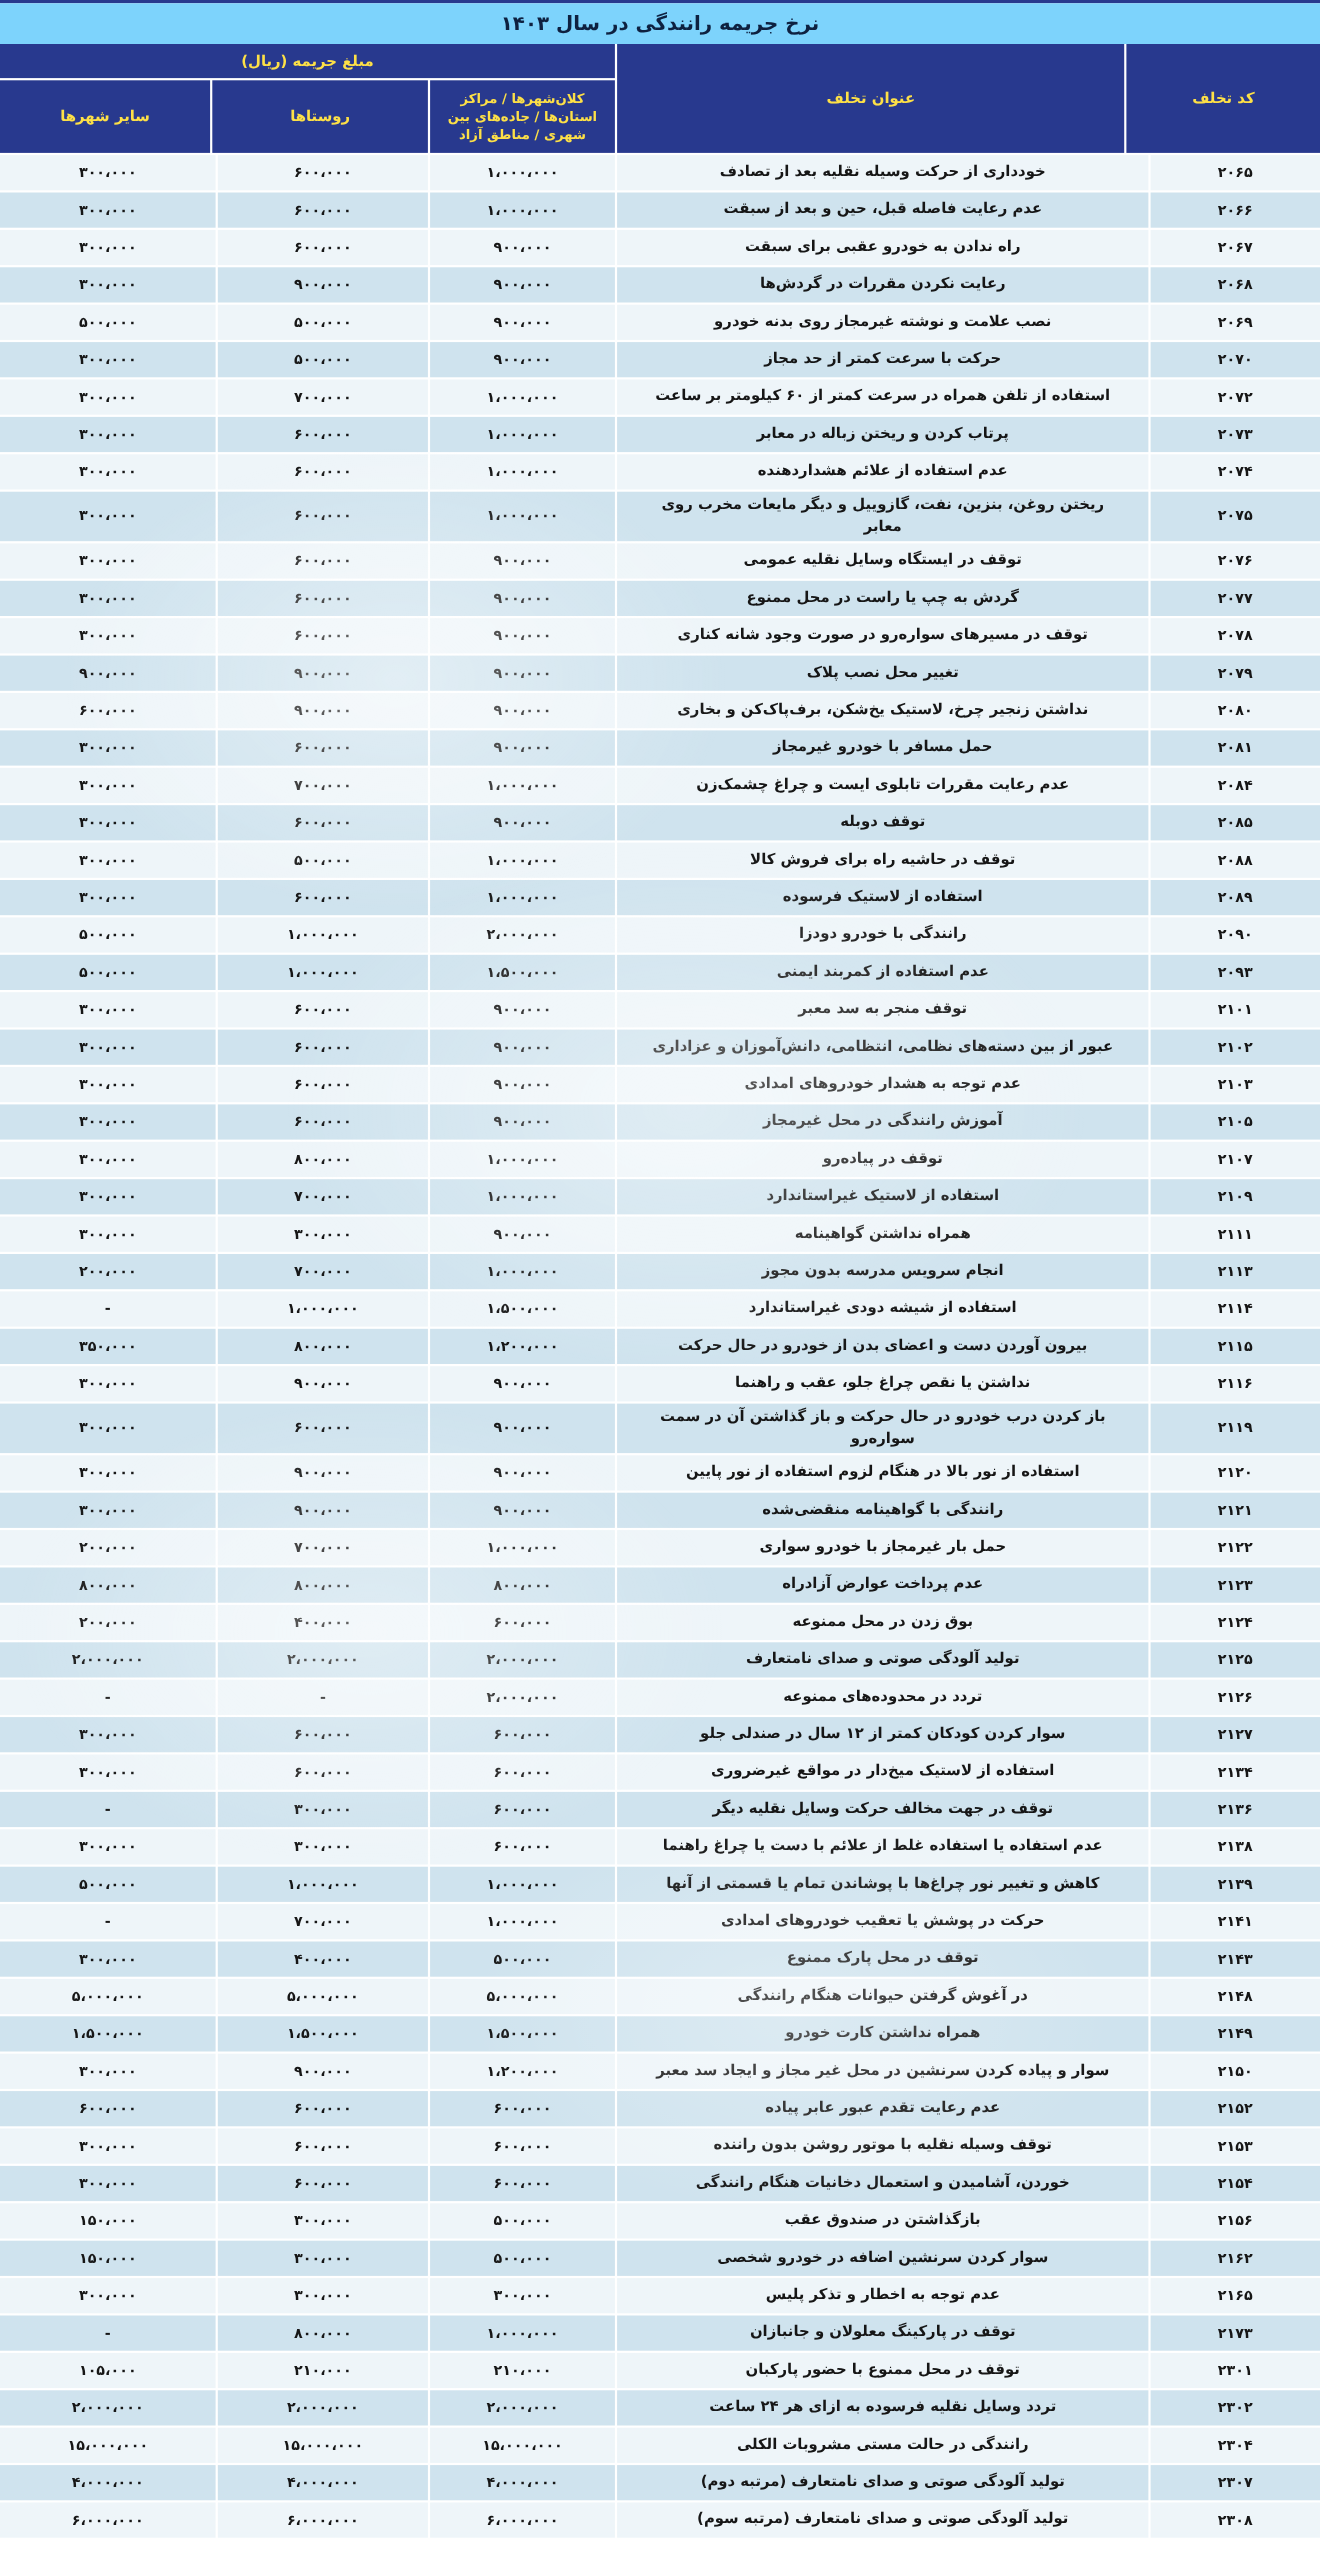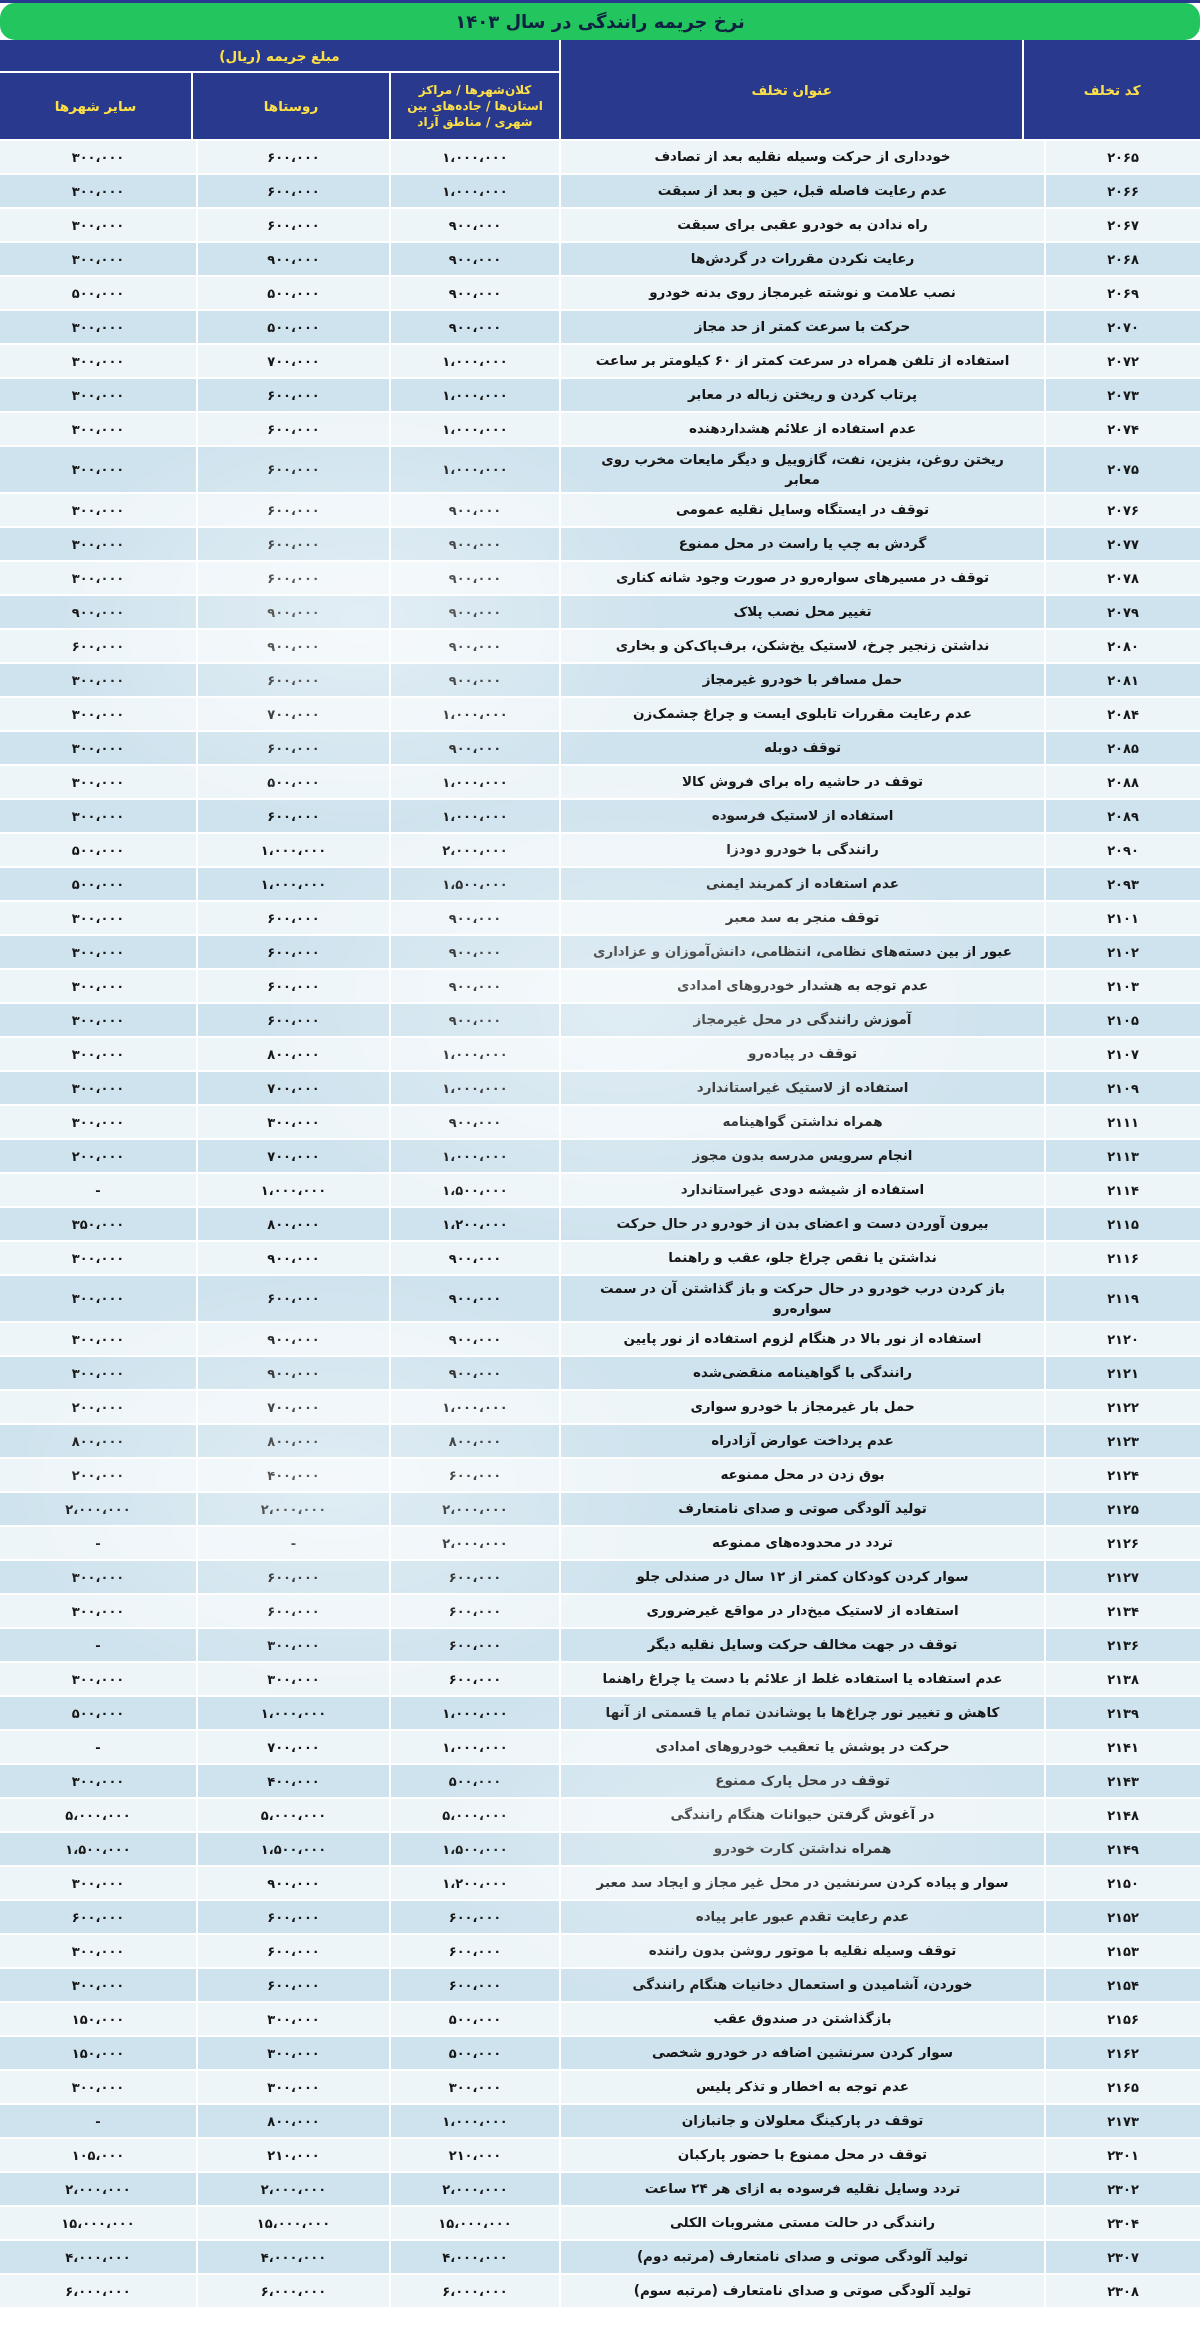--- a/index.html
+++ b/index.html
@@ -1,23 +1,23 @@
 <!DOCTYPE html>
 <html lang="fa" dir="rtl"><head>
 <meta charset="utf-8">
 <style>
   html,body{margin:0;padding:0;background:#ffffff;}
   body{font-family:"DejaVu Sans", sans-serif; -webkit-font-smoothing:antialiased;}
   .page{width:1200px; direction:rtl; border-top:3px solid #28398e; background:#fff;}
 
   
   .title-bar{
-    height:37px; background:#22c55e; color:#0e2140;
+    height:37px; background:#7dd3fc; color:#0e2140;
     display:flex; align-items:center; justify-content:center;
-    font-size:18px; font-weight:bold; letter-spacing:0;border-radius:15px;
+    font-size:18px; font-weight:bold; letter-spacing:0;
   }
 
   
   .thead{display:flex; gap:2px; background:#fff; height:99px; margin-bottom:2px;}
   .hcell{
     background:#28398e; color:#fde047; font-weight:bold;
     display:flex; align-items:center; justify-content:center;
     text-align:center; font-size:13.5px; box-sizing:border-box;
   }
   .code-h{width:184px;}

